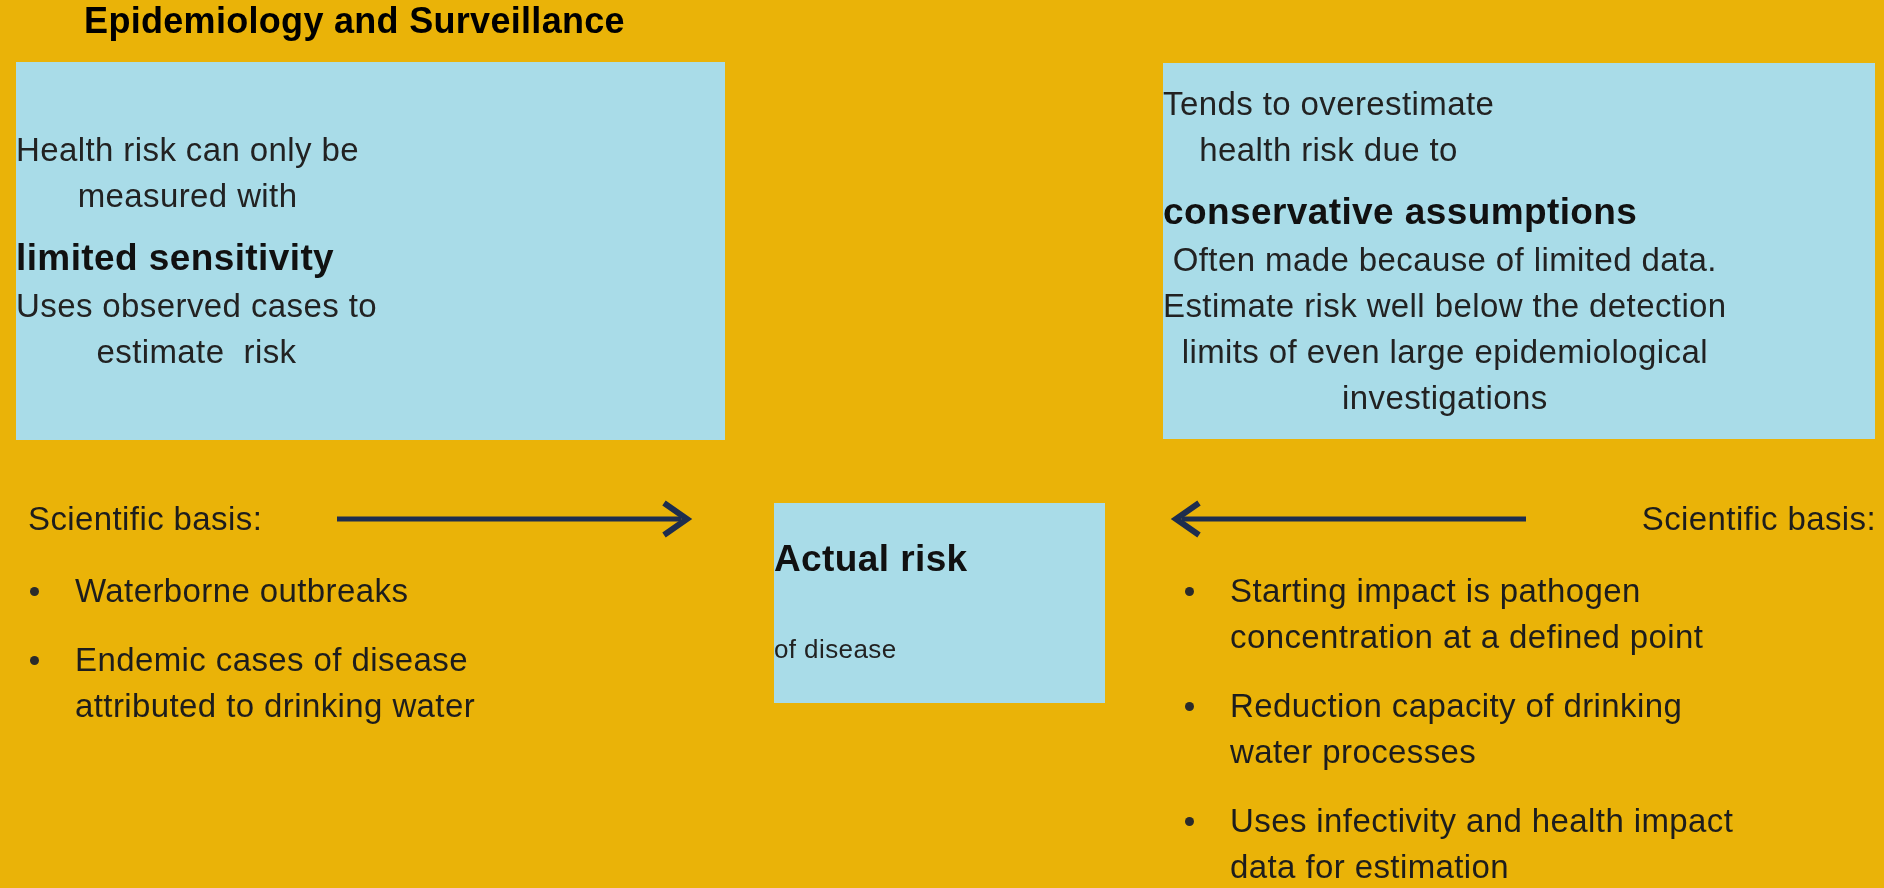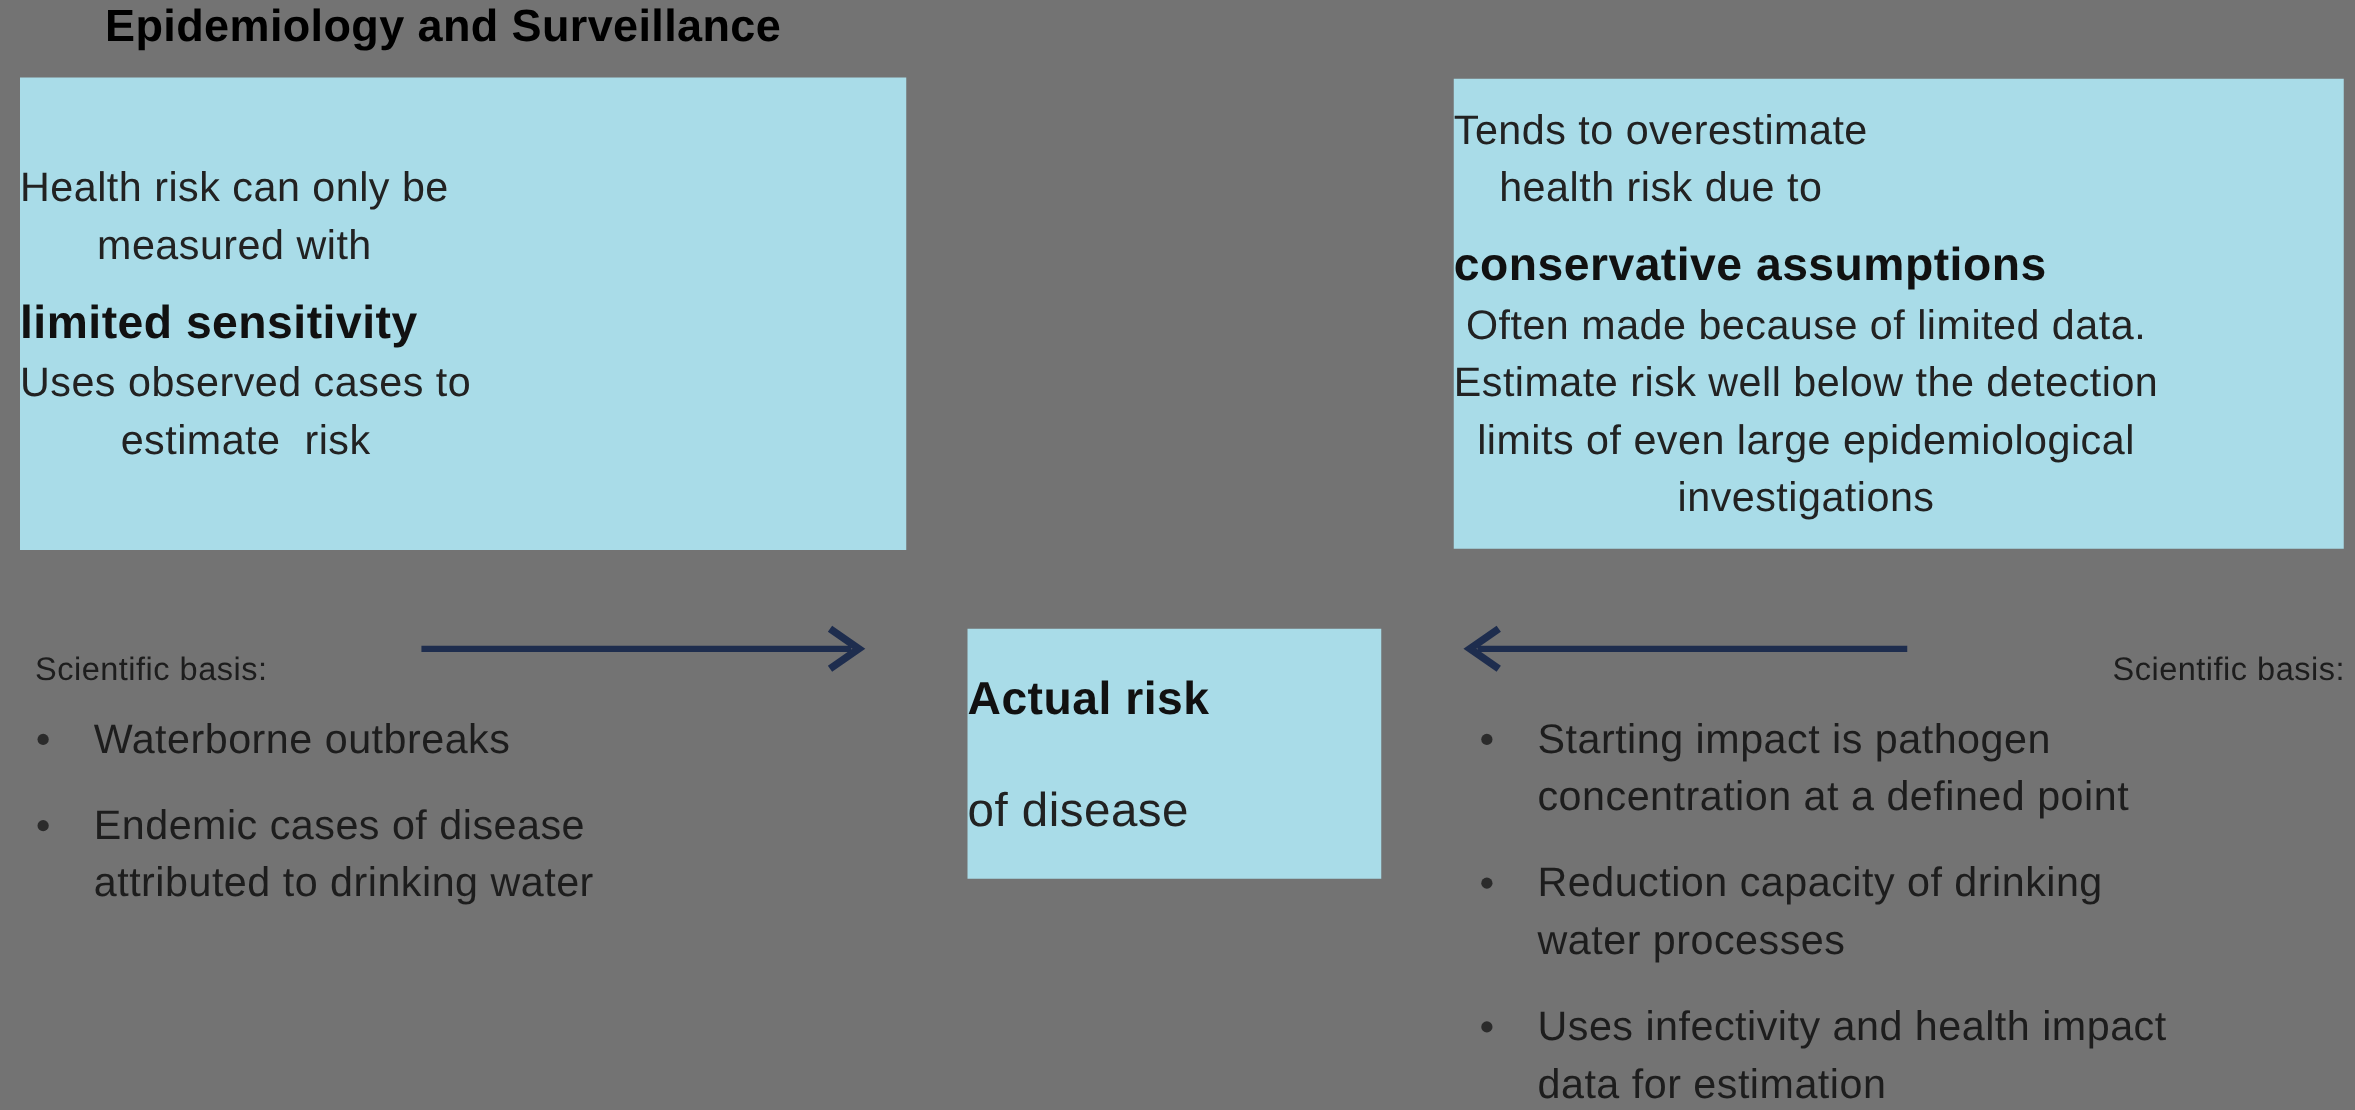--- a/index.html
+++ b/index.html
@@ -7,21 +7,21 @@
     --navy: #1e2d4e;
     --title: #000000;
     --body: #262626;
   }
   * { box-sizing: border-box; }
   html, body { margin: 0; padding: 0; background: #ffffff; }
   .canvas {
     position: relative;
     width: 1884px;
     height: 888px;
-    background: #737373;
+    background: #eab308;
     font-family: "Liberation Sans", sans-serif;
     color: var(--body);
     overflow: hidden;
   }
   .col-title {
     position: absolute;
     top: 0;
     height: 42px;
     line-height: 42px;
     font-size: 36px;
@@ -62,32 +62,32 @@
     margin-top: 14px;
   }
   .mid-title {
     font-size: 37px;
     font-weight: bold;
     line-height: 48px;
     letter-spacing: 0.4px;
     color: #111111;
   }
   .mid-sub {
-    font-size: 38px;
+    font-size: 26px;
     line-height: 46px;
     letter-spacing: 0.4px;
     color: #222222;
   }
 
   .sci-label {
     position: absolute;
-    top: 514px;
+    top: 498px;
     height: 42px;
     line-height: 42px;
-    font-size: 26px;
+    font-size: 33px;
     letter-spacing: 0.4px;
     color: #1d1d1d;
     white-space: nowrap;
   }
   .sci-left  { left: 28px; }
   .sci-right { right: 8px; }
 
   .arrow-svg { position: absolute; top: 500px; }
   .arrow-left-svg  { left: 337px; }
   .arrow-right-svg { left: 1170px; }

